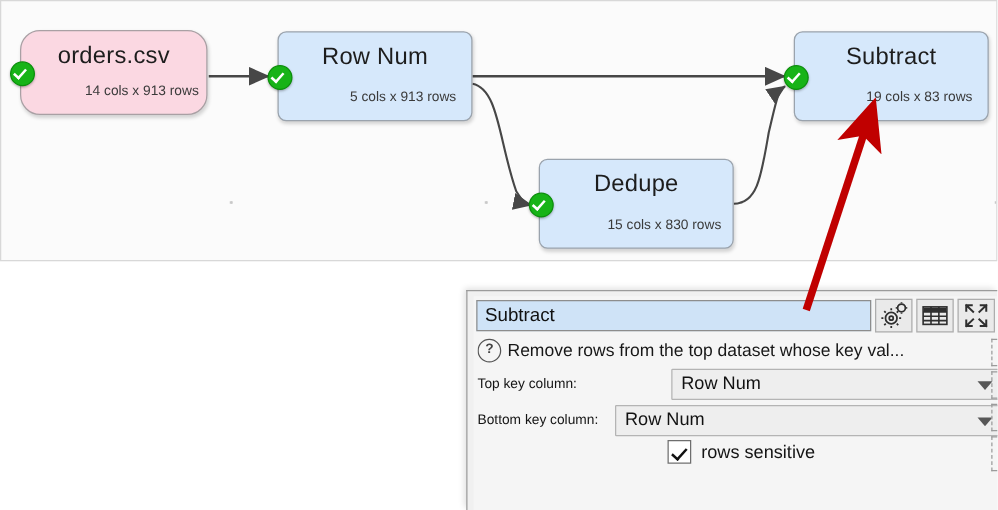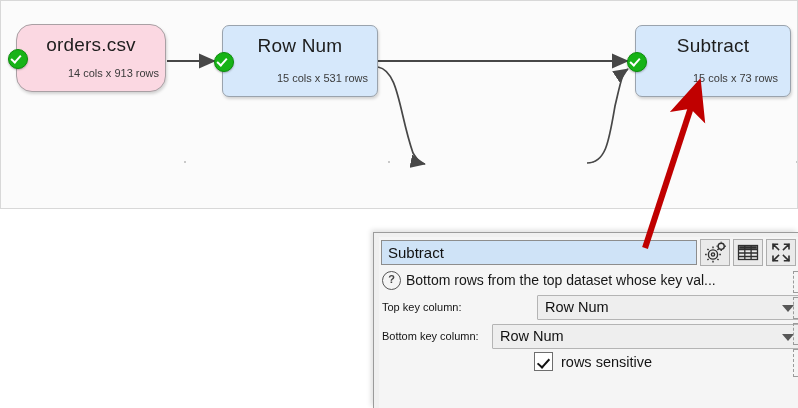--- a/index.html
+++ b/index.html
@@ -98,28 +98,33 @@
 
   <div class="node pink" style="left:15px;top:23px;width:150px;height:68px;">
     <div class="badge"></div>
     <div class="ttl">orders.csv</div>
     <div class="sub">14 cols x 913 rows</div>
   </div>
 
   <div class="node" style="left:221px;top:24px;width:156px;height:72px;">
     <div class="badge"></div>
     <div class="ttl">Row Num</div>
-    <div class="sub">15 cols x 531 rows</div>
-  </div>
-
+    <div class="sub">5 cols x 913 rows</div>
+  </div>
+
+  <div class="node" style="left:430px;top:126px;width:156px;height:72px;">
+    <div class="badge"></div>
+    <div class="ttl">Dedupe</div>
+    <div class="sub">15 cols x 830 rows</div>
+  </div>
 
   <div class="node" style="left:634px;top:24px;width:156px;height:72px;">
     <div class="badge"></div>
     <div class="ttl">Subtract</div>
-    <div class="sub">15 cols x 73 rows</div>
+    <div class="sub">19 cols x 83 rows</div>
   </div>
 </div>
 
 <div id="panel">
   <div id="panel-inner">
 
     <div class="prow" id="titlerow">
       <div id="title-field">Subtract</div>
 
       <div class="tbtn">
@@ -151,21 +156,21 @@
             <path d="M16.5 9.5 22 4.2M22 4.2h-4.4M22 4.2v4.4"></path>
             <path d="M11.5 15.5 6 20.8M6 20.8h4.4M6 20.8v-4.4"></path>
             <path d="M16.5 15.5 22 20.8M22 20.8h-4.4M22 20.8v-4.4"></path>
           </g>
         </svg>
       </div>
     </div>
 
     <div class="prow" id="desc">
       <div id="qmark">?</div>
-      <span>Bottom rows from the top dataset whose key val...</span>
+      <span>Remove rows from the top dataset whose key val...</span>
     </div>
 
     <div class="prow frow" id="row1" style="left:3px;right:0;">
       <span class="flabel">Top key column:</span>
       <div class="combo" id="combo1">
         <span>Row Num</span>
         <span class="car"></span>
       </div>
     </div>
 

